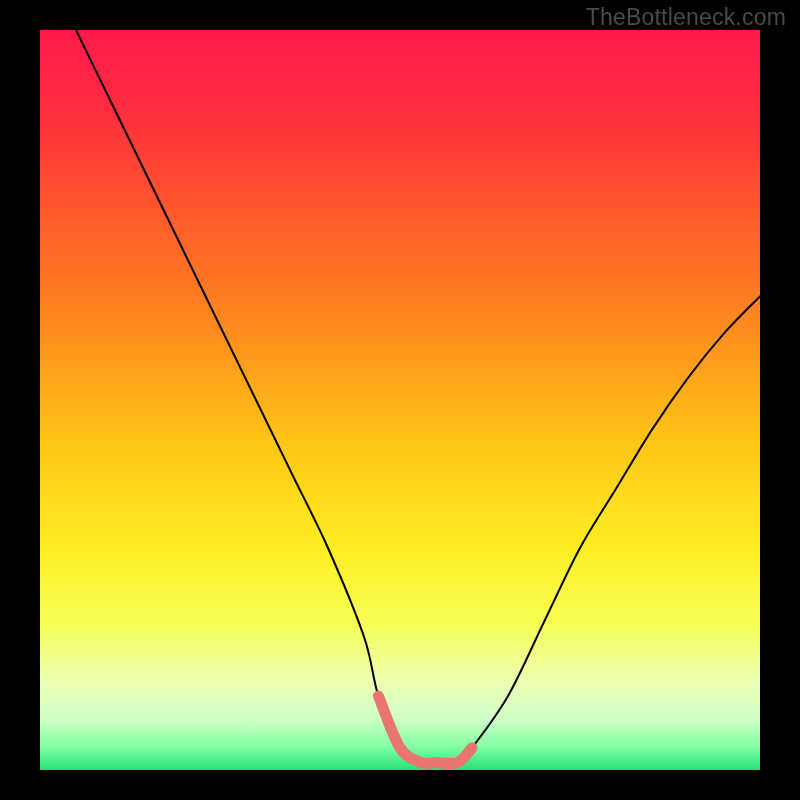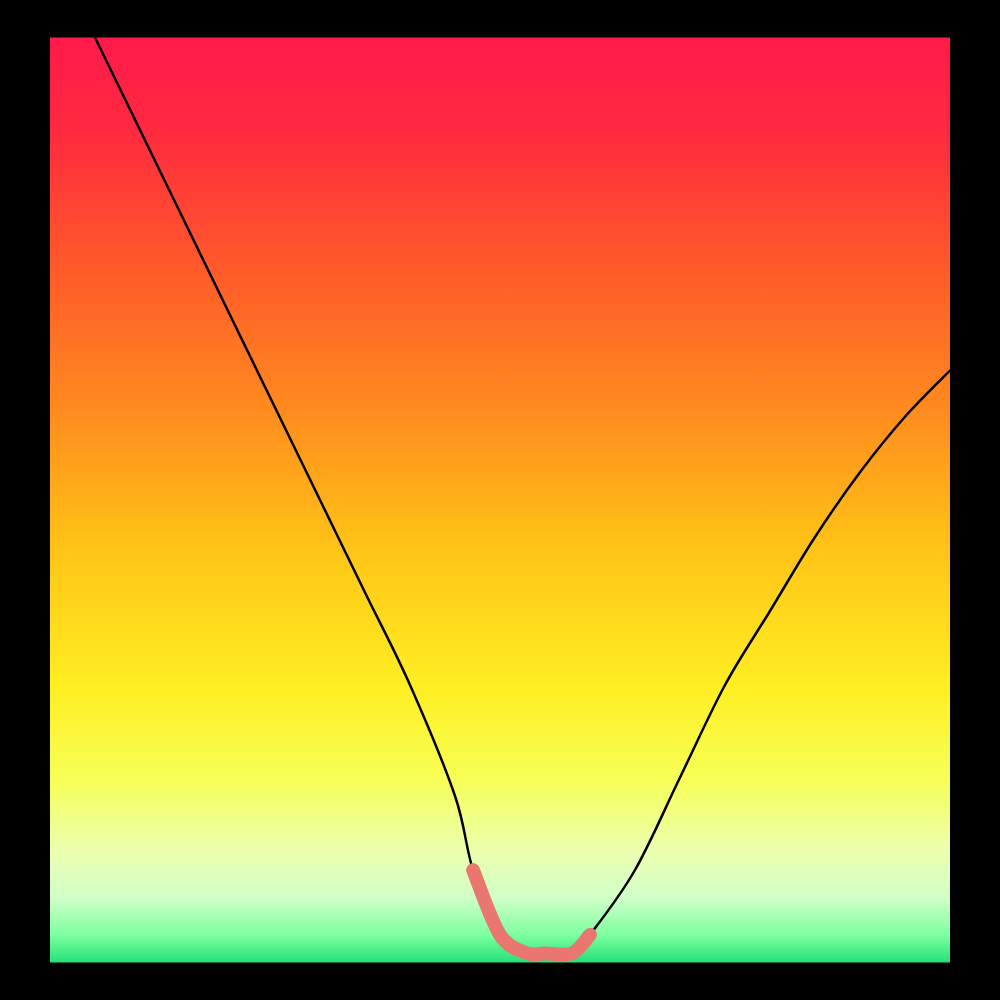--- a/index.html
+++ b/index.html
@@ -30,20 +30,21 @@
   svg {
     position: absolute;
     top: 0;
     left: 0;
   }
 </style>
 </head>
 <body>
 
 <div class="frame">
+  <div class="watermark">TheBottleneck.com</div>
 
   <svg id="chart-svg" width="800" height="800" viewBox="0 0 800 800">
     <defs>
       <linearGradient id="bg-grad" x1="0" y1="0" x2="0" y2="1">
           <stop offset="0.0%" stop-color="#ff1a4b"></stop>
           <stop offset="10.0%" stop-color="#ff2a3f"></stop>
           <stop offset="25.0%" stop-color="#ff5a2a"></stop>
           <stop offset="40.0%" stop-color="#ff8a1f"></stop>
           <stop offset="55.0%" stop-color="#ffc317"></stop>
           <stop offset="70.0%" stop-color="#ffee22"></stop>

